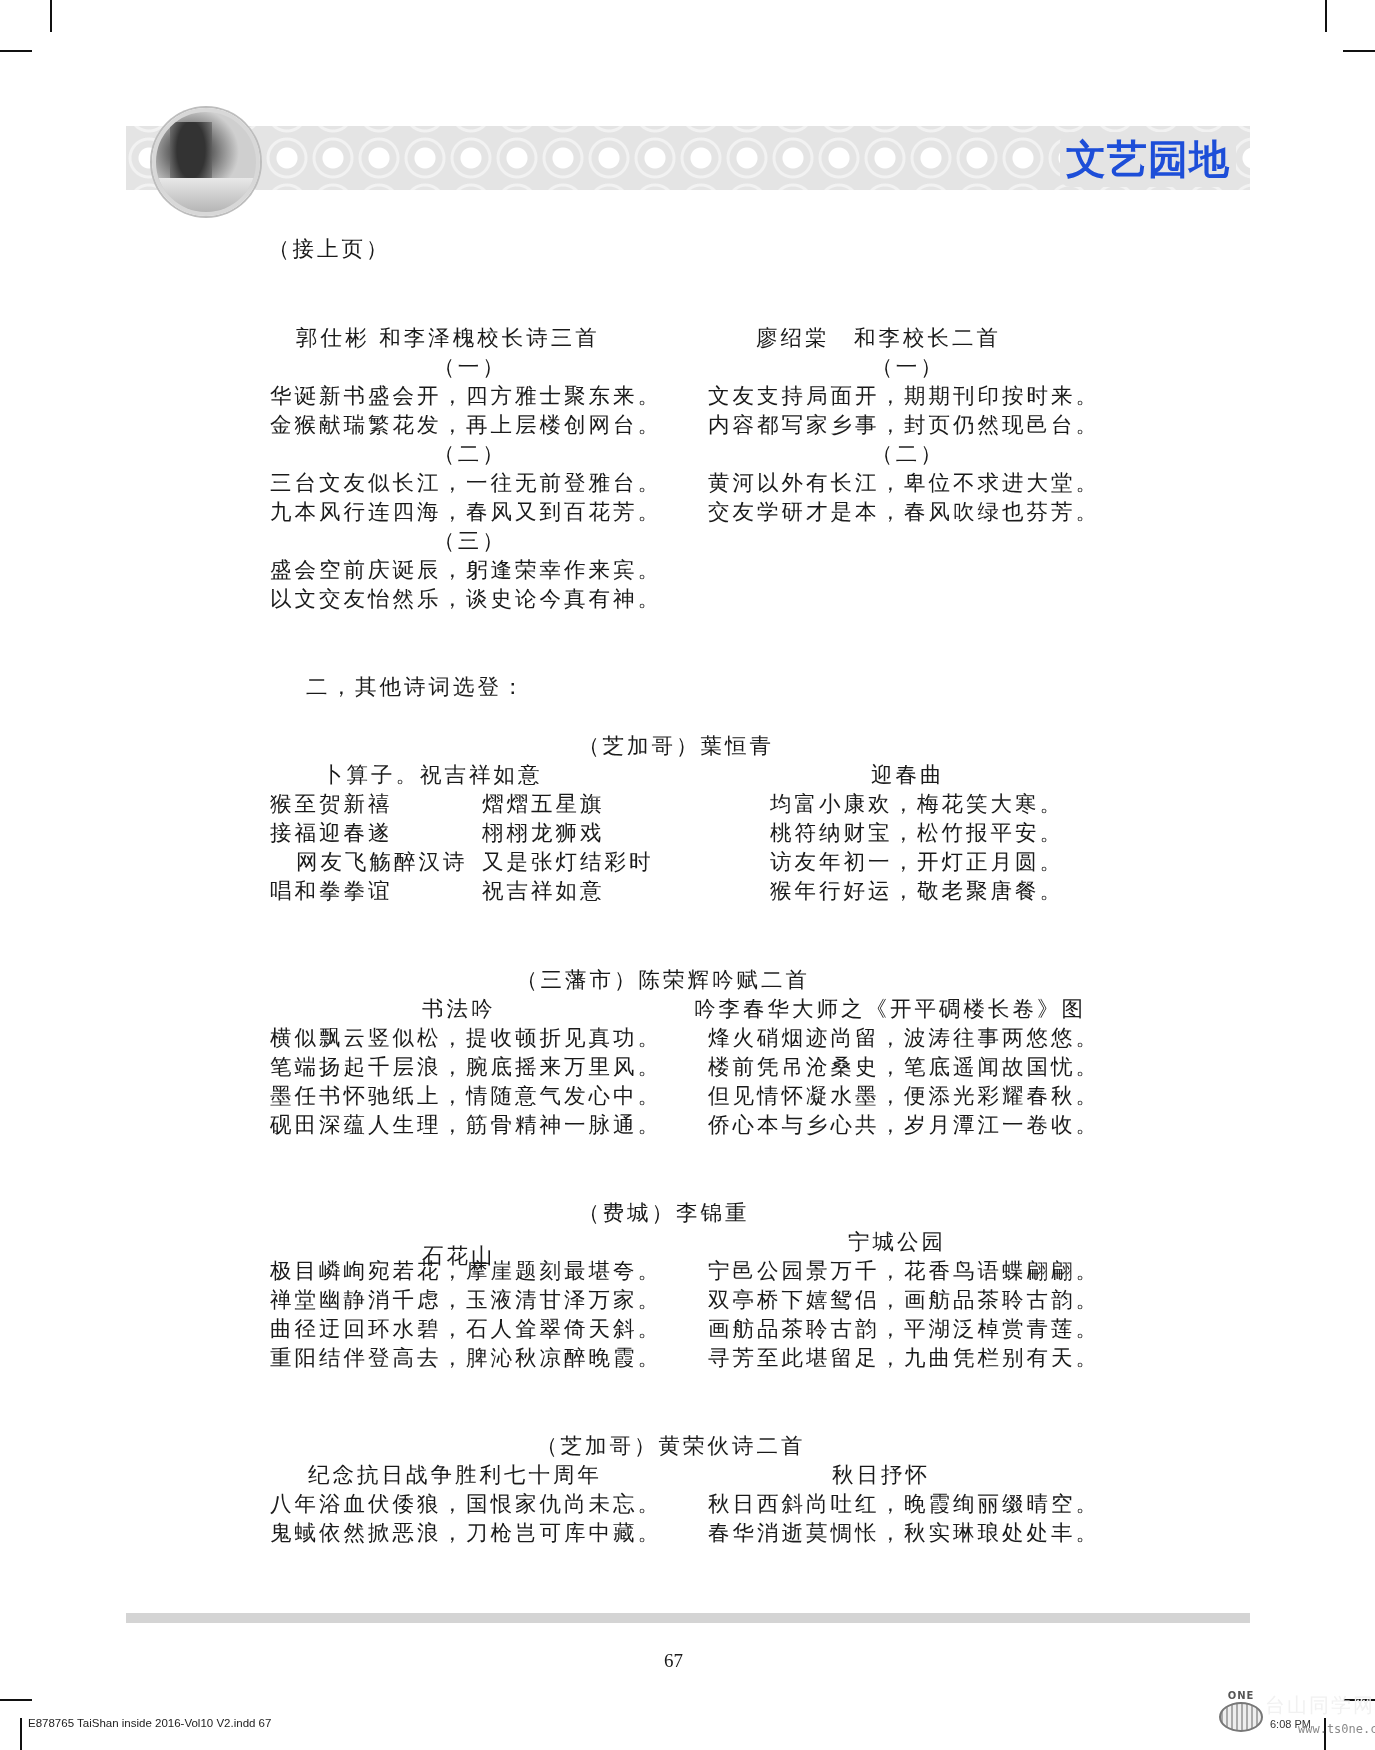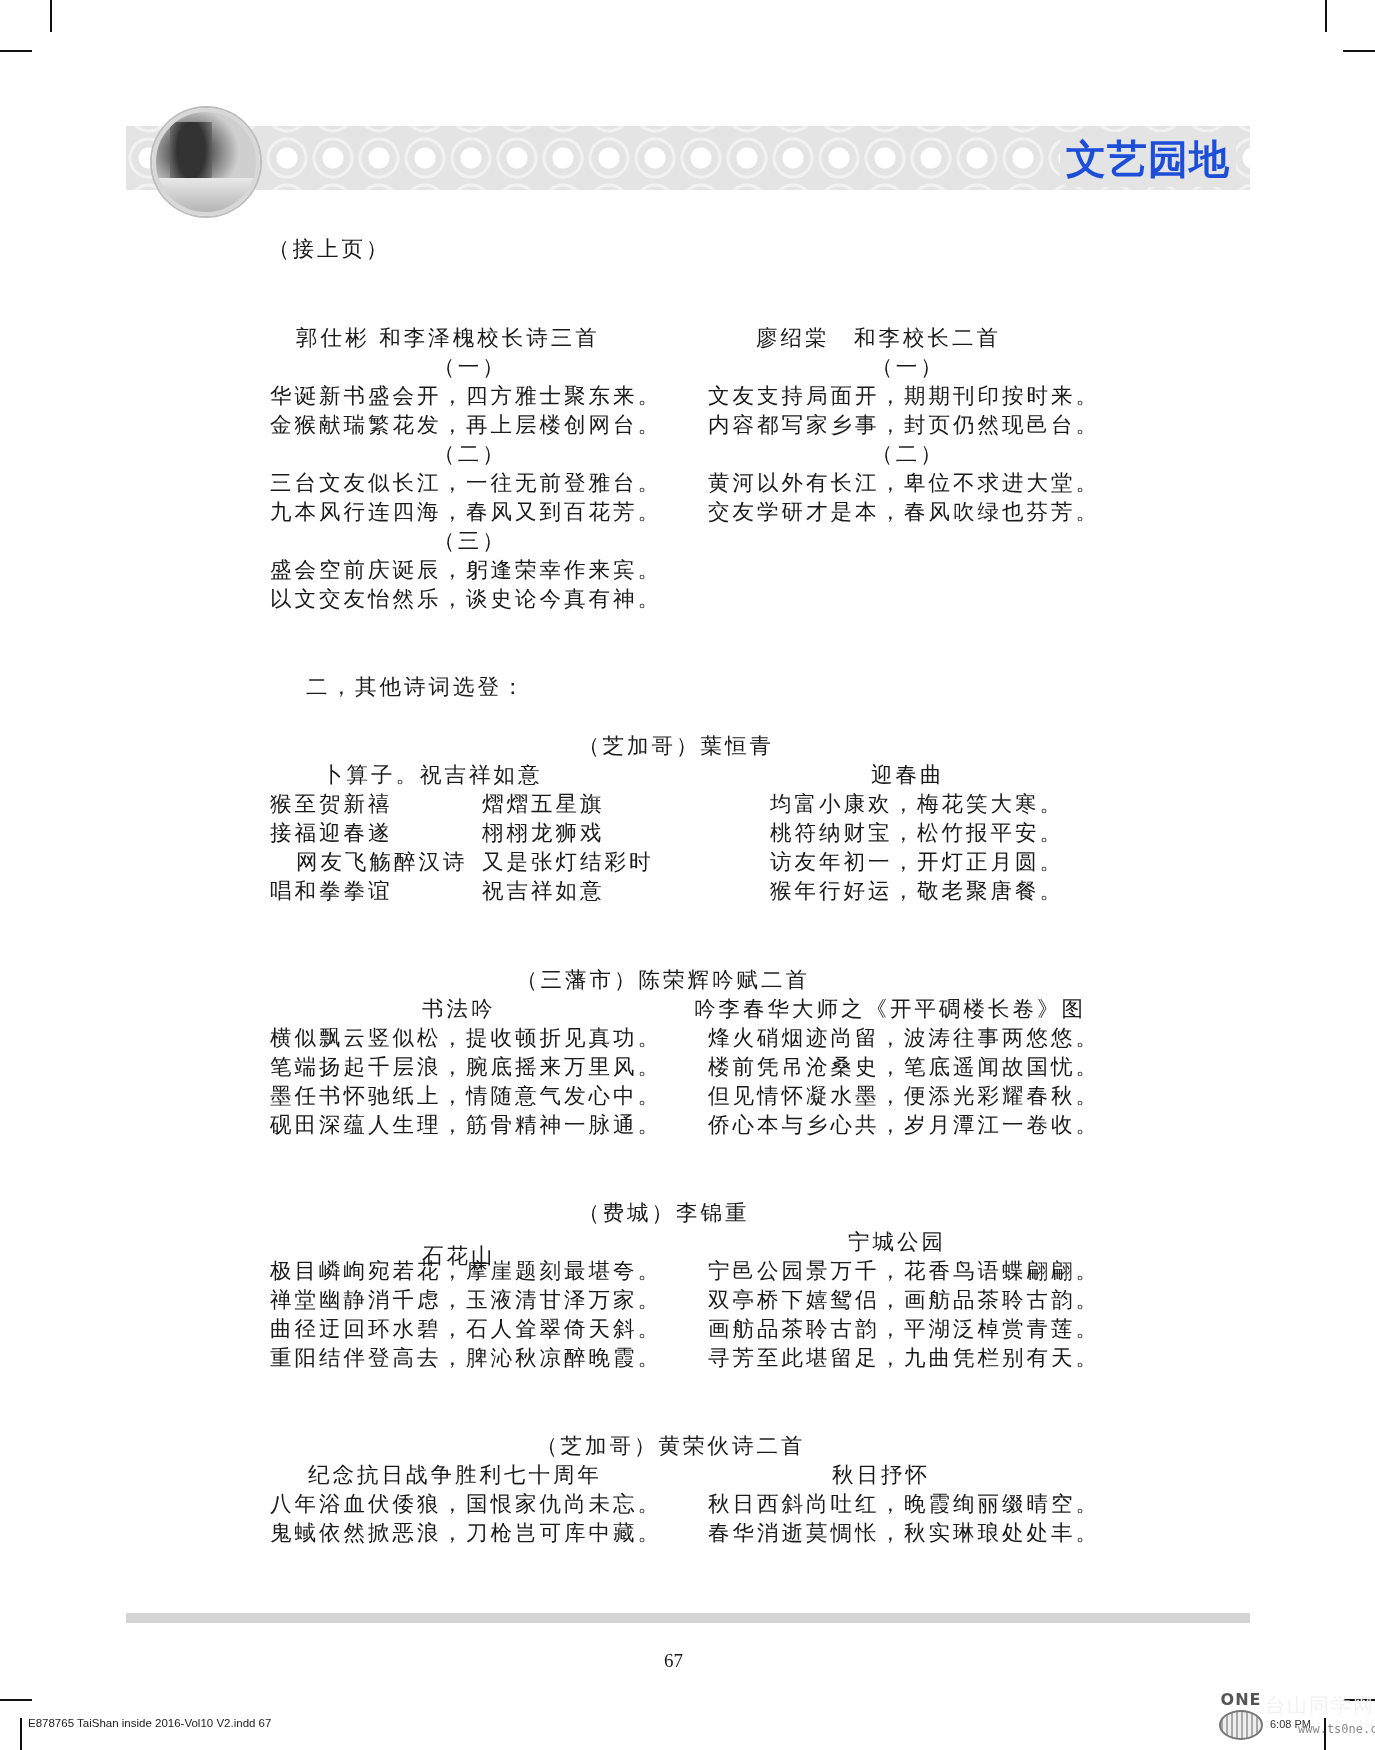--- a/index.html
+++ b/index.html
@@ -25,21 +25,21 @@
   .t { position: absolute; font-size: 21.5px; line-height: 29px; white-space: pre; letter-spacing: 3px; }
   .center { text-align: center; }
   .rule { position: absolute; left: 126px; top: 1613px; width: 1124px; height: 10px; background: #d4d4d4; }
   .pageno { position: absolute; left: 664px; top: 1650px; width: 30px; text-align: left;
             font-family: "Liberation Serif", serif; font-size: 19px; }
   .slug { position: absolute; left: 28px; top: 1717px; font-family: "Liberation Sans", sans-serif;
           font-size: 11.5px; color: #222; }
   .time { position: absolute; left: 1270px; top: 1718px; font-family: "Liberation Sans", sans-serif;
           font-size: 11px; color: #333; }
   .logo { position: absolute; left: 1218px; top: 1690px; width: 46px; height: 48px; }
-  .logo .one { font-family: "DejaVu Sans", sans-serif; font-weight: bold; font-size: 16px; color:#555;
+  .logo .one { font-family: "DejaVu Sans", sans-serif; font-weight: bold; font-size: 10px; color:#555;
                text-align:center; letter-spacing: 1px; }
   .logo .globe { width: 40px; height: 26px; margin: 1px auto 0; border-radius: 50%; border: 2px solid #777;
                  background: repeating-linear-gradient(90deg, #aaa 0 2px, #eee 2px 5px); }
   .watermark { position: absolute; left: 1298px; top: 1722px; font-family: "DejaVu Sans Mono", monospace;
                font-size: 12px; color: #8a8a8a; }
   .watermark-cn { position: absolute; left: 1265px; top: 1692px; font-family: "DejaVu Sans", sans-serif;
                   font-size: 20px; color: #f1f1f1; letter-spacing: 2px; text-align: right; }
 </style>
 </head>
 <body>

